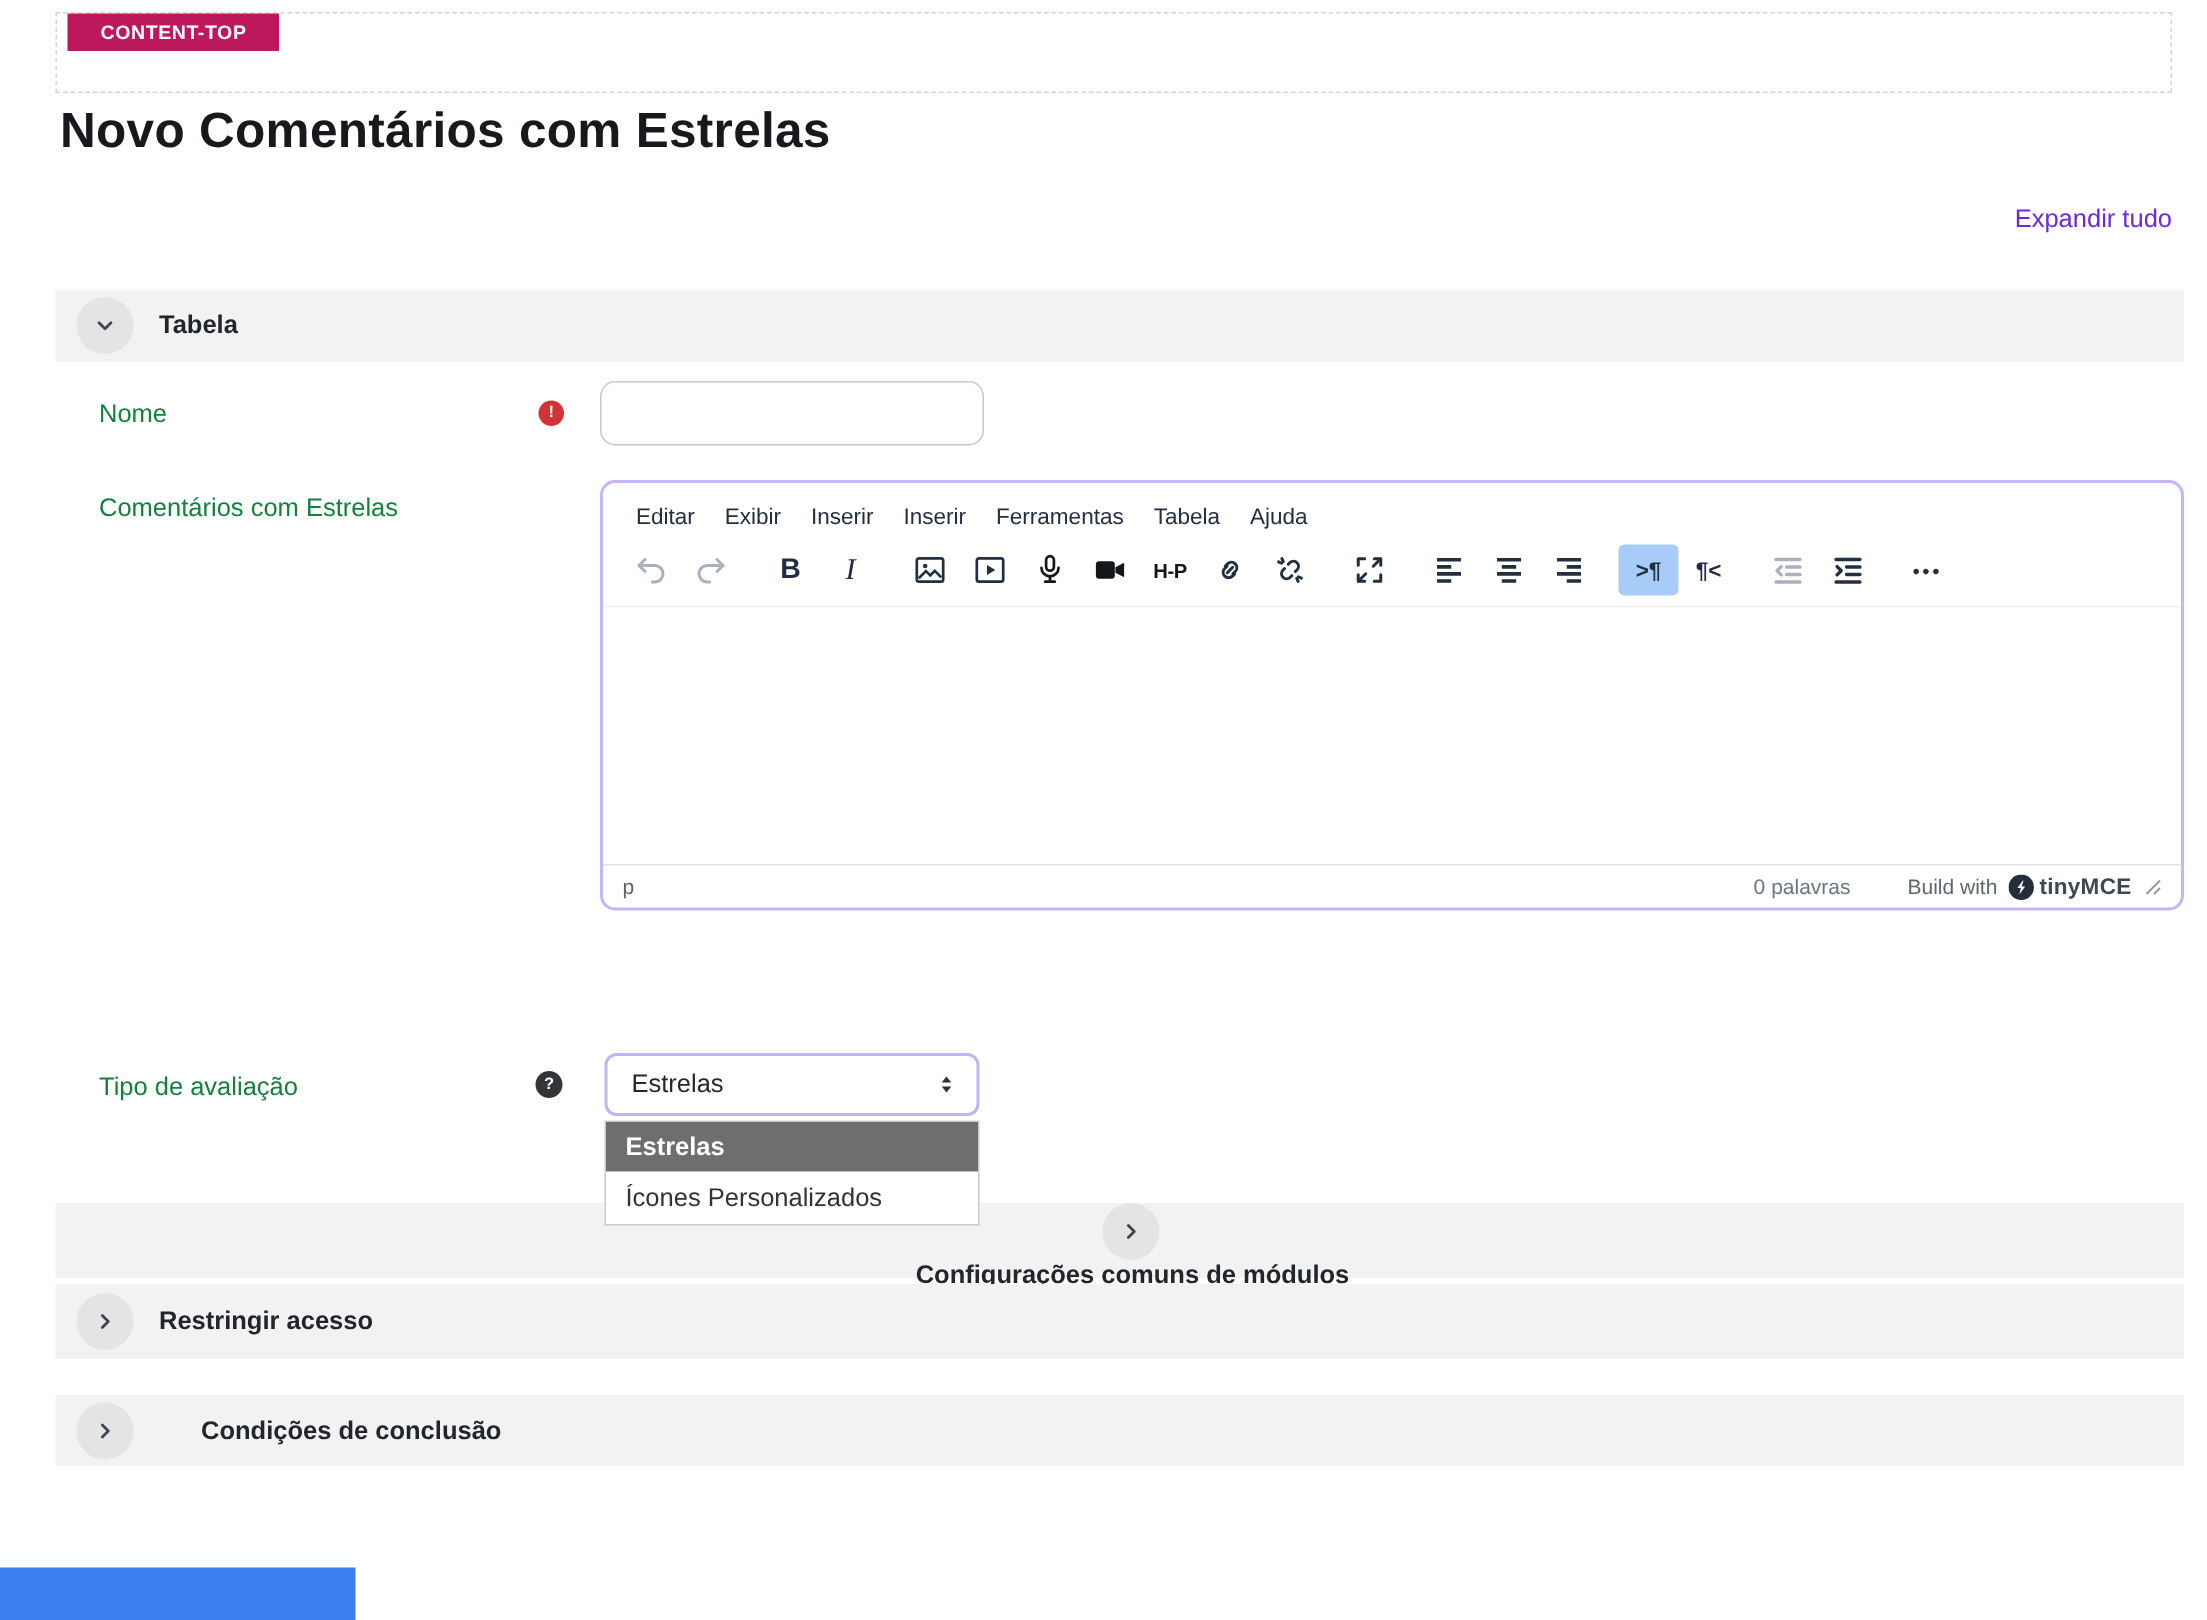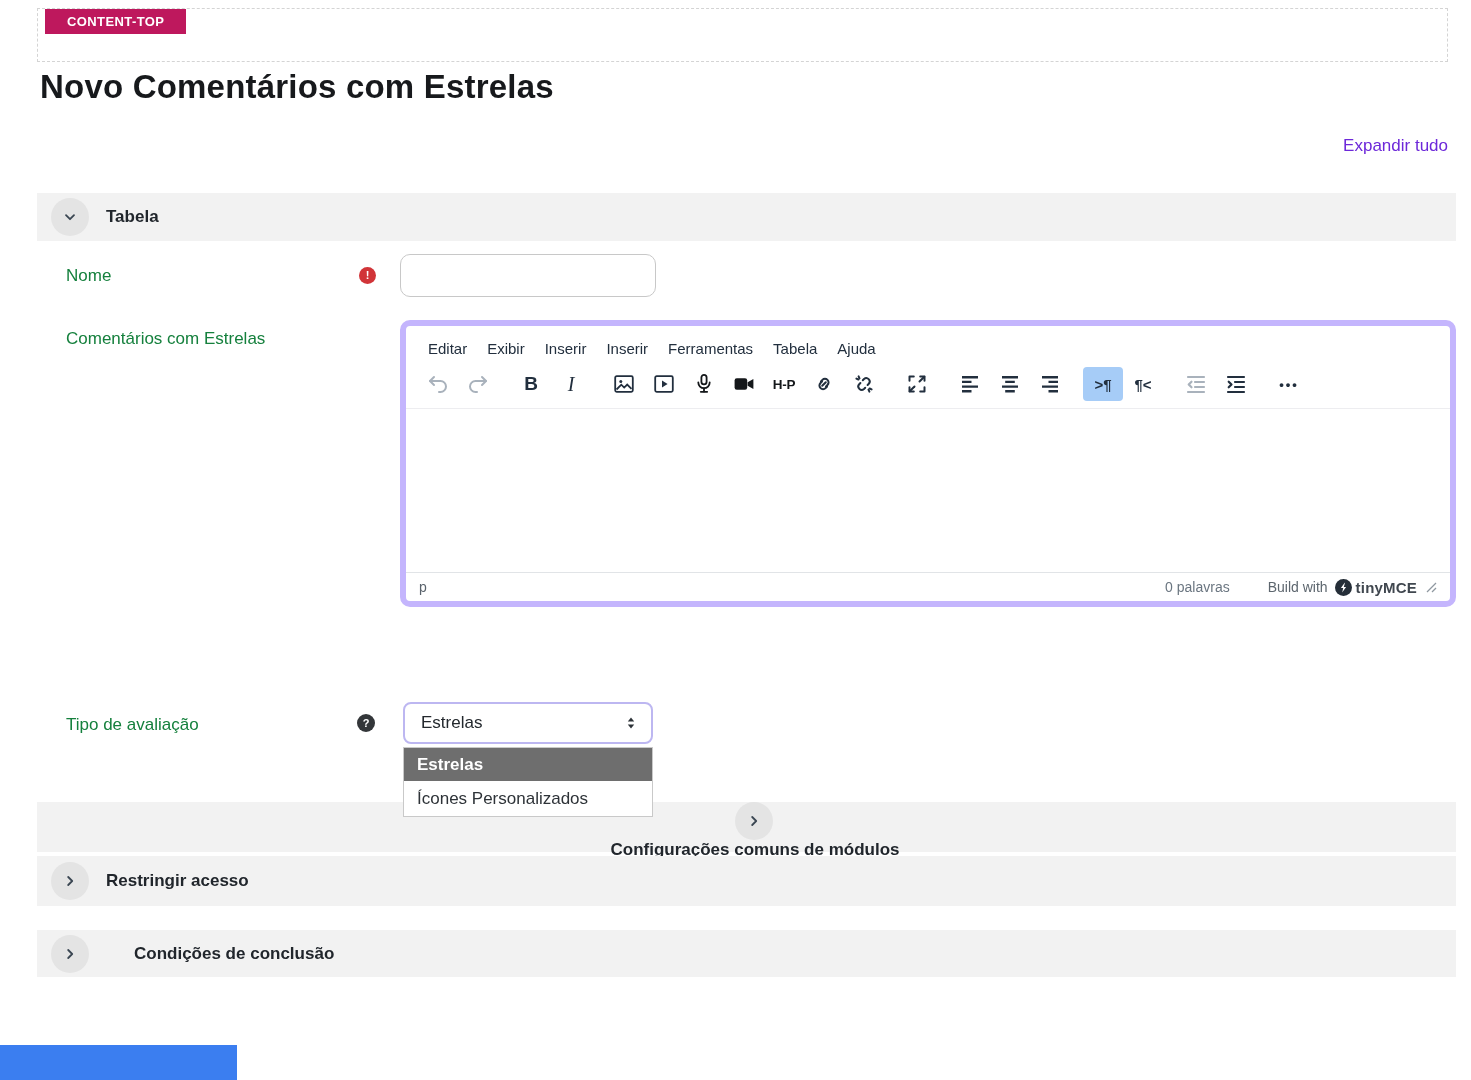--- a/index.html
+++ b/index.html
@@ -34,21 +34,21 @@
   .help-icon { position:absolute; left:357px; width:18px; height:18px; border-radius:50%;
     background:#333639; color:#fff; font-size:11px; font-weight:800; line-height:18px;
     text-align:center; cursor:pointer; }
 
   .name-input { position:absolute; left:400px; top:254px; width:256px; height:43px;
     border:1px solid #c8c8c8; border-radius:10px; background:#fff; font-size:16px;
     padding:0 12px; outline:none; font-family:"Liberation Sans", sans-serif; }
 
   
   .editor { position:absolute; left:400px; top:320px; width:1056px; height:287px;
-    border:6px solid #c4b5fd; border-radius:10px; background:#fff; display:flex;
+    border:2px solid #c4b5fd; border-radius:10px; background:#fff; display:flex;
     flex-direction:column; overflow:hidden; }
   .menubar { display:flex; padding:9px 12px 0 12px; }
   .menu-item { font-size:15px; color:#222f3e; padding:5px 10px; border-radius:3px; cursor:pointer; }
   .toolbar { display:flex; align-items:center; padding:5px 12px 7px 12px; border-bottom:1px solid #ededf0; }
   .tgroup { display:flex; margin-right:13px; }
   .tbtn { width:40px; height:34px; display:flex; align-items:center; justify-content:center;
     border-radius:4px; cursor:pointer; }
   .tbtn.active { background:#a6ccf7; }
   .glyph-b { font-weight:800; font-size:19px; color:#222f3e; }
   .glyph-i { font-family:"Liberation Serif", serif; font-style:italic; font-size:20px; color:#222f3e; }

